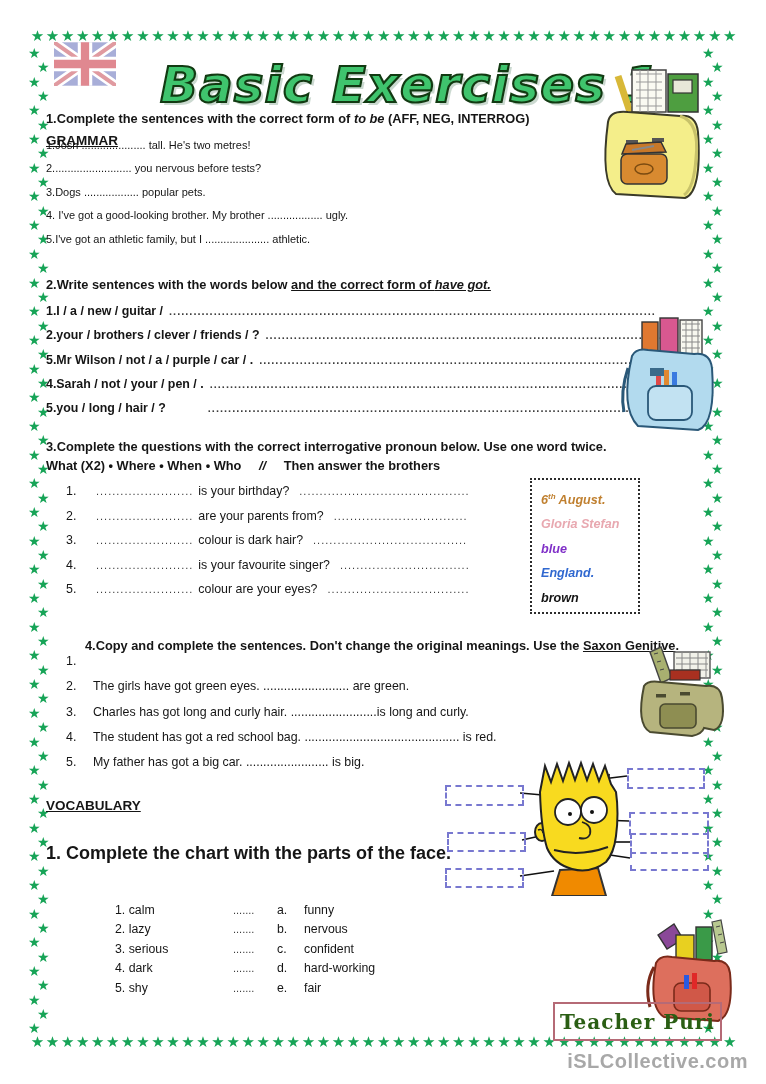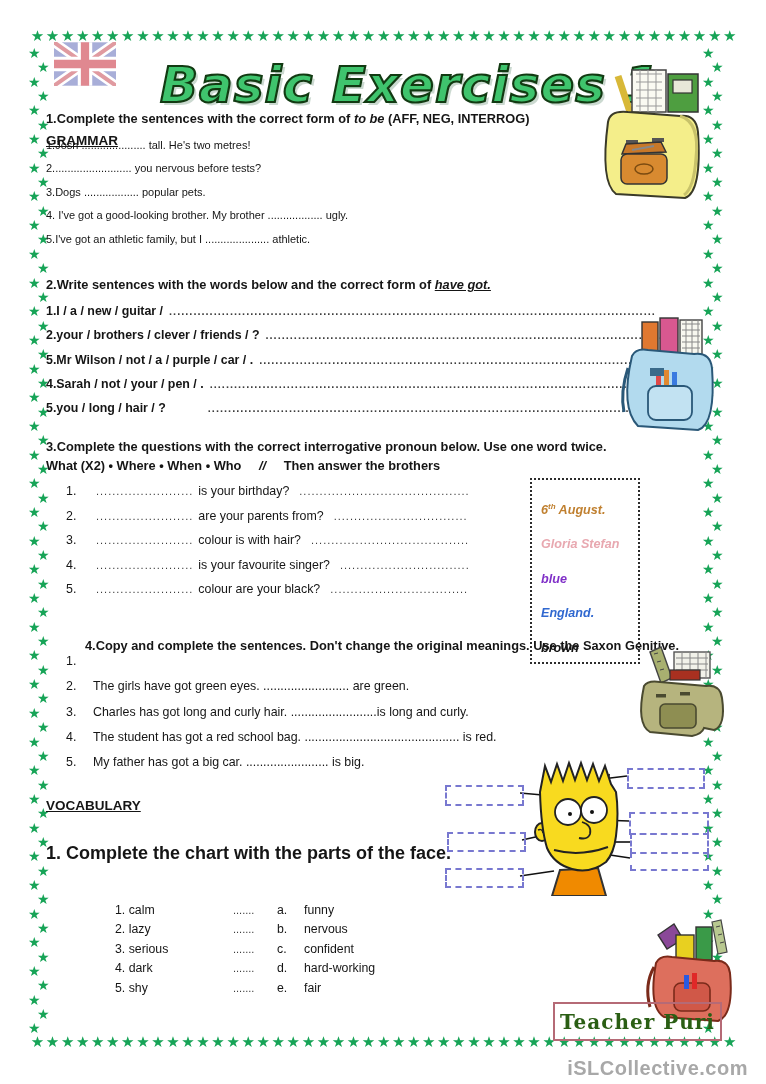--- a/index.html
+++ b/index.html
@@ -15,55 +15,55 @@
   .vstars span:nth-child(even){padding-left:9px;}
 
   
   #title{width:590px;text-align:center;font-family:"DejaVu Sans",sans-serif;
          font-weight:bold;font-style:italic;font-size:50px;line-height:58px;letter-spacing:1px;
          -webkit-text-stroke:2.2px #123a12;text-shadow:3px 3px 0 rgba(20,80,40,.22);}
 
   .h-section{font-size:13.5px;font-weight:bold;text-decoration:underline;}
   .h-ex{font-size:12.8px;font-weight:bold;}
   .h-ex .it{font-style:italic;}
-  .h-ex .ul{}
+  .h-ex .ul{text-decoration:underline;}
   .h-ex .ulit{text-decoration:underline;font-style:italic;}
 
   .lines12 div{height:23.4px;font-size:11px;white-space:nowrap;}
 
   .ex2rows .row{display:flex;align-items:center;height:24.3px;font-size:12.4px;white-space:nowrap;font-weight:bold;}
   .dots{flex:1;overflow:hidden;white-space:nowrap;color:#3c3c3c;font-size:11px;letter-spacing:1px;margin-left:6px;}
   .ex2rows .row:nth-child(5) .dots{margin-left:42px;}
 
   .qrows .qrow{display:flex;align-items:baseline;height:24.6px;font-size:12.4px;white-space:nowrap;}
   .qnum{width:30px;}
   .qblank{color:#3c3c3c;font-size:11px;letter-spacing:1px;margin-right:5px;}
   .qtext{margin-right:4px;}
 
   #answers-box{border:2.2px dotted #2c2c2c;padding:5px 9px;background:#fff;}
-  #answers-box .ans{height:24.4px;line-height:24.4px;font-size:12.6px;font-weight:bold;font-style:italic;white-space:nowrap;margin-top:10px;}
+  #answers-box .ans{height:24.4px;line-height:24.4px;font-size:12.6px;font-weight:bold;font-style:italic;white-space:nowrap;}
   #answers-box sup{font-size:8px;}
 
   .ex4rows .row{display:flex;align-items:baseline;height:25.3px;font-size:12.4px;white-space:nowrap;}
   .ex4rows .qnum{width:27px;}
 
   .vex{font-size:18px;font-weight:bold;margin-top:11px;}
   .red{color:#e01b1b;}
 
   .mrows .mrow{display:flex;align-items:baseline;height:19.4px;font-size:12.3px;white-space:nowrap;}
   .mword{width:118px;}
   .mdots{width:44px;color:#3c3c3c;font-size:11px;}
   .mletter{width:27px;}
 
   .face-box{position:absolute;border:2px dashed #7878d0;background:transparent;}
 
   #credit-box{border:2px solid #b56a76;display:flex;align-items:center;justify-content:center;}
   #credit-box span{font-family:"DejaVu Serif",serif;font-weight:bold;font-size:20px;letter-spacing:1px;}
 
-  #watermark{font-size:20px;font-weight:bold;letter-spacing:.5px;margin-top:7px;}
+  #watermark{font-size:20px;font-weight:bold;letter-spacing:.5px;}
 </style>
 </head>
 <body>
 
 <div id="page">
 
   <div class="abs hstars" style="left: 30px; top: 28px; color: rgb(23, 164, 87);"><span>★</span><span>★</span><span>★</span><span>★</span><span>★</span><span>★</span><span>★</span><span>★</span><span>★</span><span>★</span><span>★</span><span>★</span><span>★</span><span>★</span><span>★</span><span>★</span><span>★</span><span>★</span><span>★</span><span>★</span><span>★</span><span>★</span><span>★</span><span>★</span><span>★</span><span>★</span><span>★</span><span>★</span><span>★</span><span>★</span><span>★</span><span>★</span><span>★</span><span>★</span><span>★</span><span>★</span><span>★</span><span>★</span><span>★</span><span>★</span><span>★</span><span>★</span><span>★</span><span>★</span><span>★</span><span>★</span><span>★</span></div>
   <div class="abs hstars" style="left: 30px; top: 1034px; color: rgb(23, 164, 87);"><span>★</span><span>★</span><span>★</span><span>★</span><span>★</span><span>★</span><span>★</span><span>★</span><span>★</span><span>★</span><span>★</span><span>★</span><span>★</span><span>★</span><span>★</span><span>★</span><span>★</span><span>★</span><span>★</span><span>★</span><span>★</span><span>★</span><span>★</span><span>★</span><span>★</span><span>★</span><span>★</span><span>★</span><span>★</span><span>★</span><span>★</span><span>★</span><span>★</span><span>★</span><span>★</span><span>★</span><span>★</span><span>★</span><span>★</span><span>★</span><span>★</span><span>★</span><span>★</span><span>★</span><span>★</span><span>★</span><span>★</span></div>
   <div class="abs vstars" style="left: 28px; top: 46px; color: rgb(23, 164, 87);">
       <span>★</span>
@@ -276,33 +276,33 @@
       </div>
     <div class="qrow">
         <span class="qnum">2.</span>
         <span class="qblank">........................</span>
         <span class="qtext">are your parents from?</span>
         <span class="dots">....................................................................................</span>
       </div>
     <div class="qrow">
         <span class="qnum">3.</span>
         <span class="qblank">........................</span>
-        <span class="qtext">colour is with hair?</span>
+        <span class="qtext">colour is dark hair?</span>
         <span class="dots">....................................................................................</span>
       </div>
     <div class="qrow">
         <span class="qnum">4.</span>
         <span class="qblank">........................</span>
         <span class="qtext">is your favourite singer?</span>
         <span class="dots">....................................................................................</span>
       </div>
     <div class="qrow">
         <span class="qnum">5.</span>
         <span class="qblank">........................</span>
-        <span class="qtext">colour are your black?</span>
+        <span class="qtext">colour are your eyes?</span>
         <span class="dots">....................................................................................</span>
       </div>
   </div>
 
   <div id="answers-box" class="abs" style="left:530px;top:478px;width:88px;">
     <div class="ans" style="color: rgb(192, 128, 48);"><span>6</span><sup>th</sup><span> August.</span></div>
     <div class="ans" style="color: rgb(232, 168, 176);"><span>Gloria Stefan</span><sup></sup><span></span></div>
     <div class="ans" style="color: rgb(128, 48, 200);"><span>blue</span><sup></sup><span></span></div>
     <div class="ans" style="color: rgb(48, 104, 208);"><span>England.</span><sup></sup><span></span></div>
     <div class="ans" style="color: rgb(20, 20, 20);"><span>brown</span><sup></sup><span></span></div>

